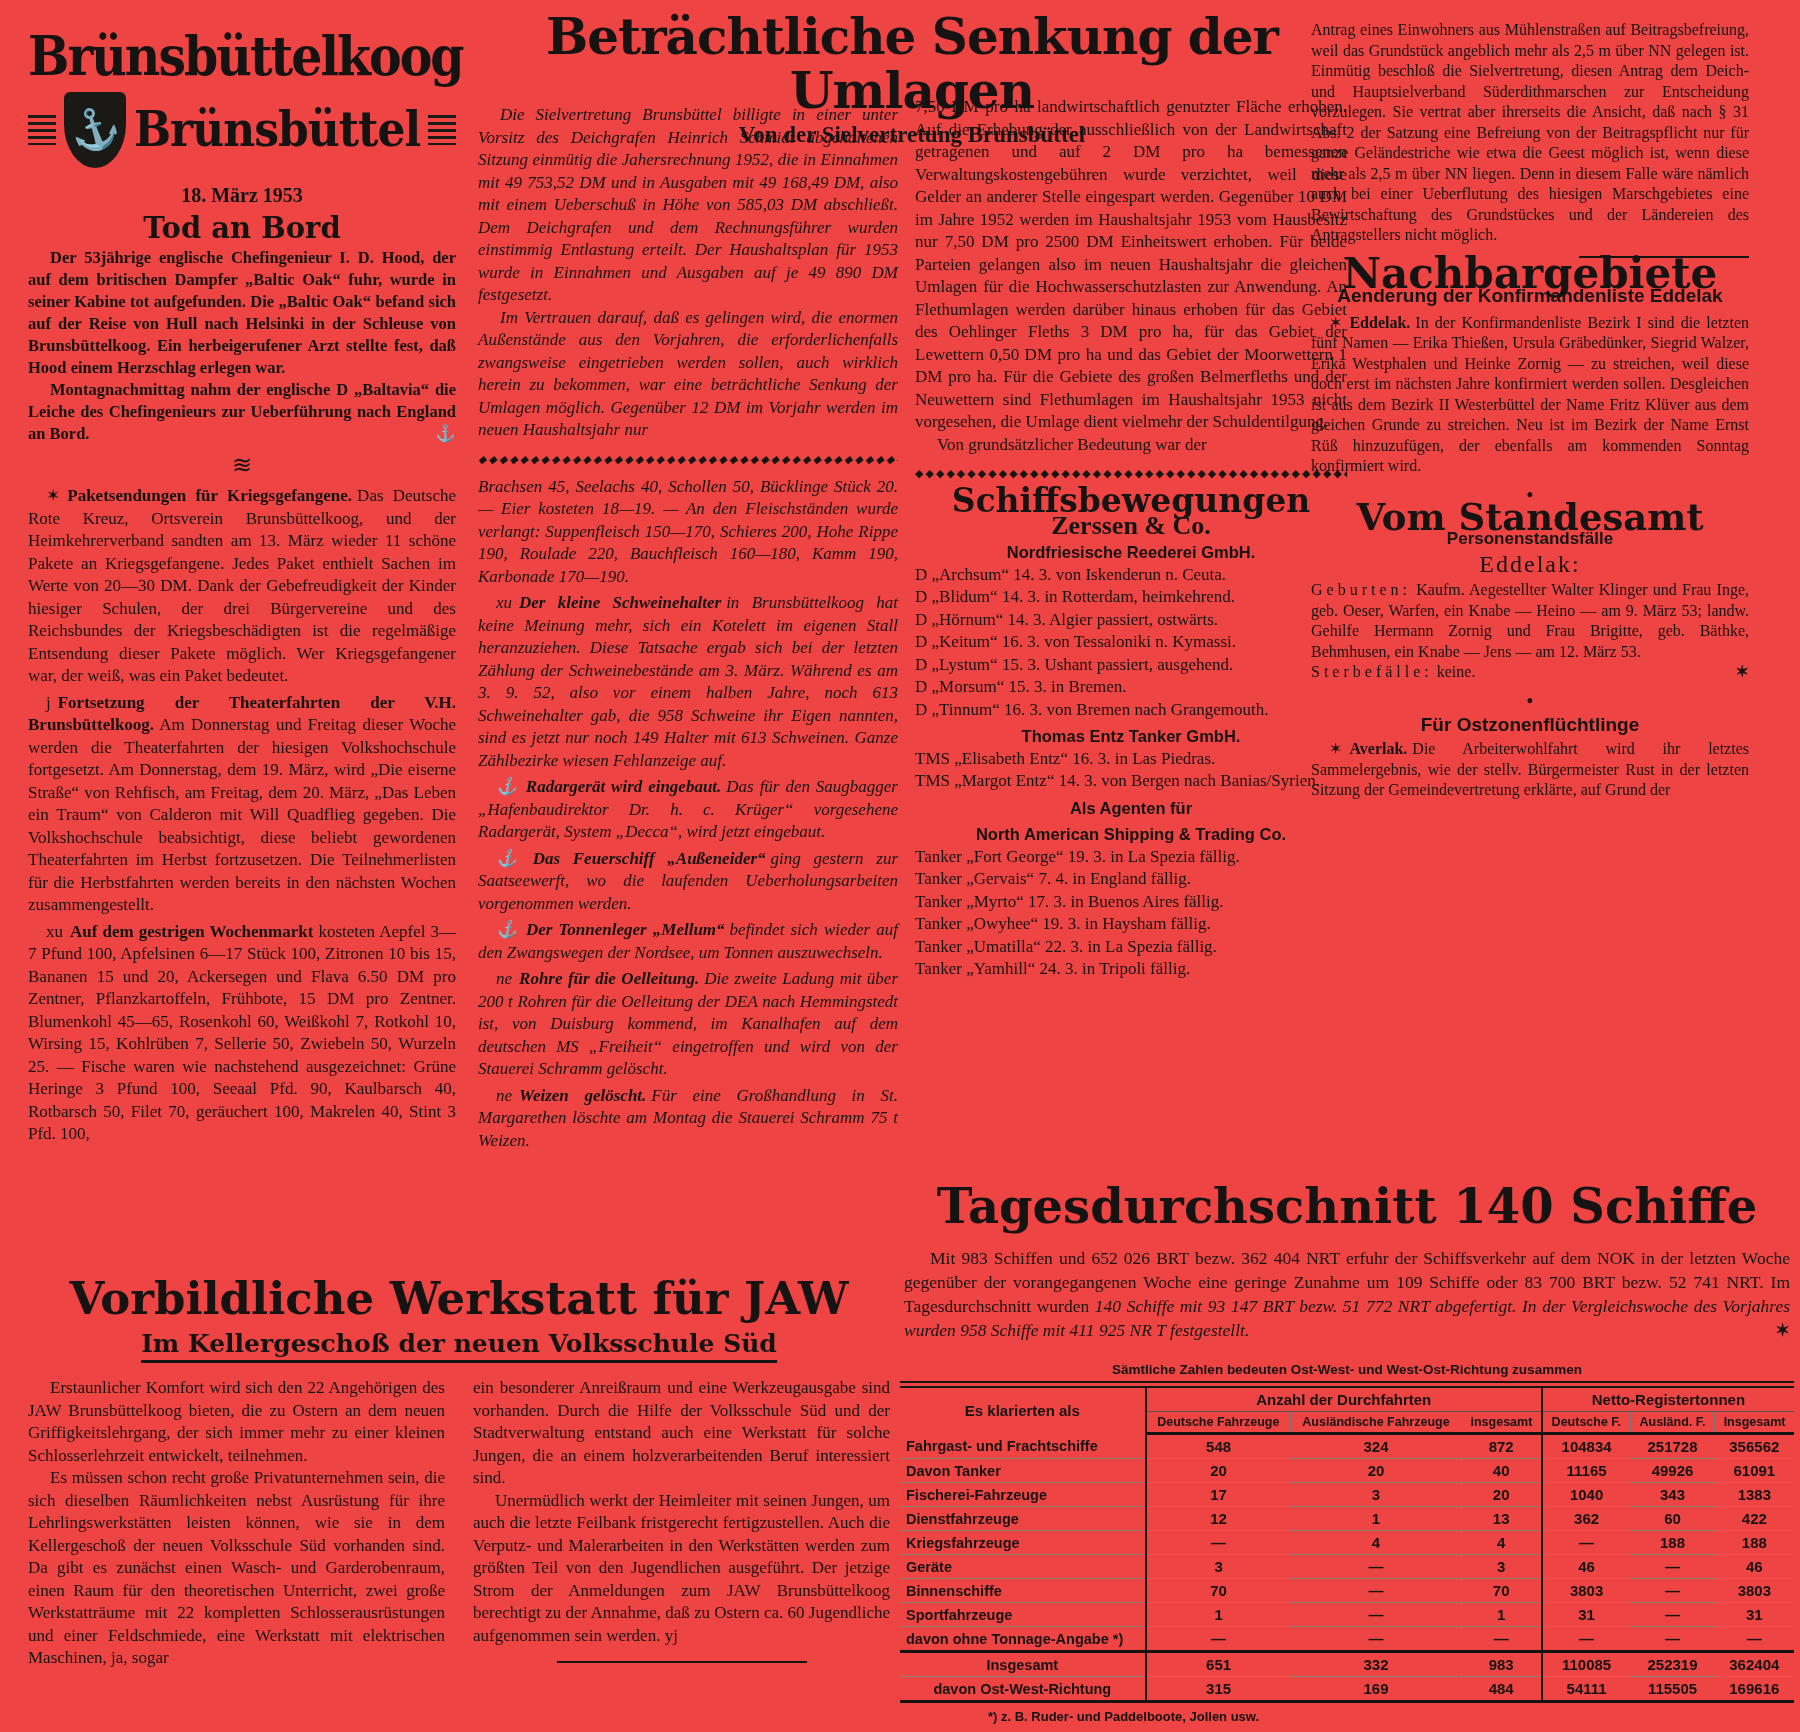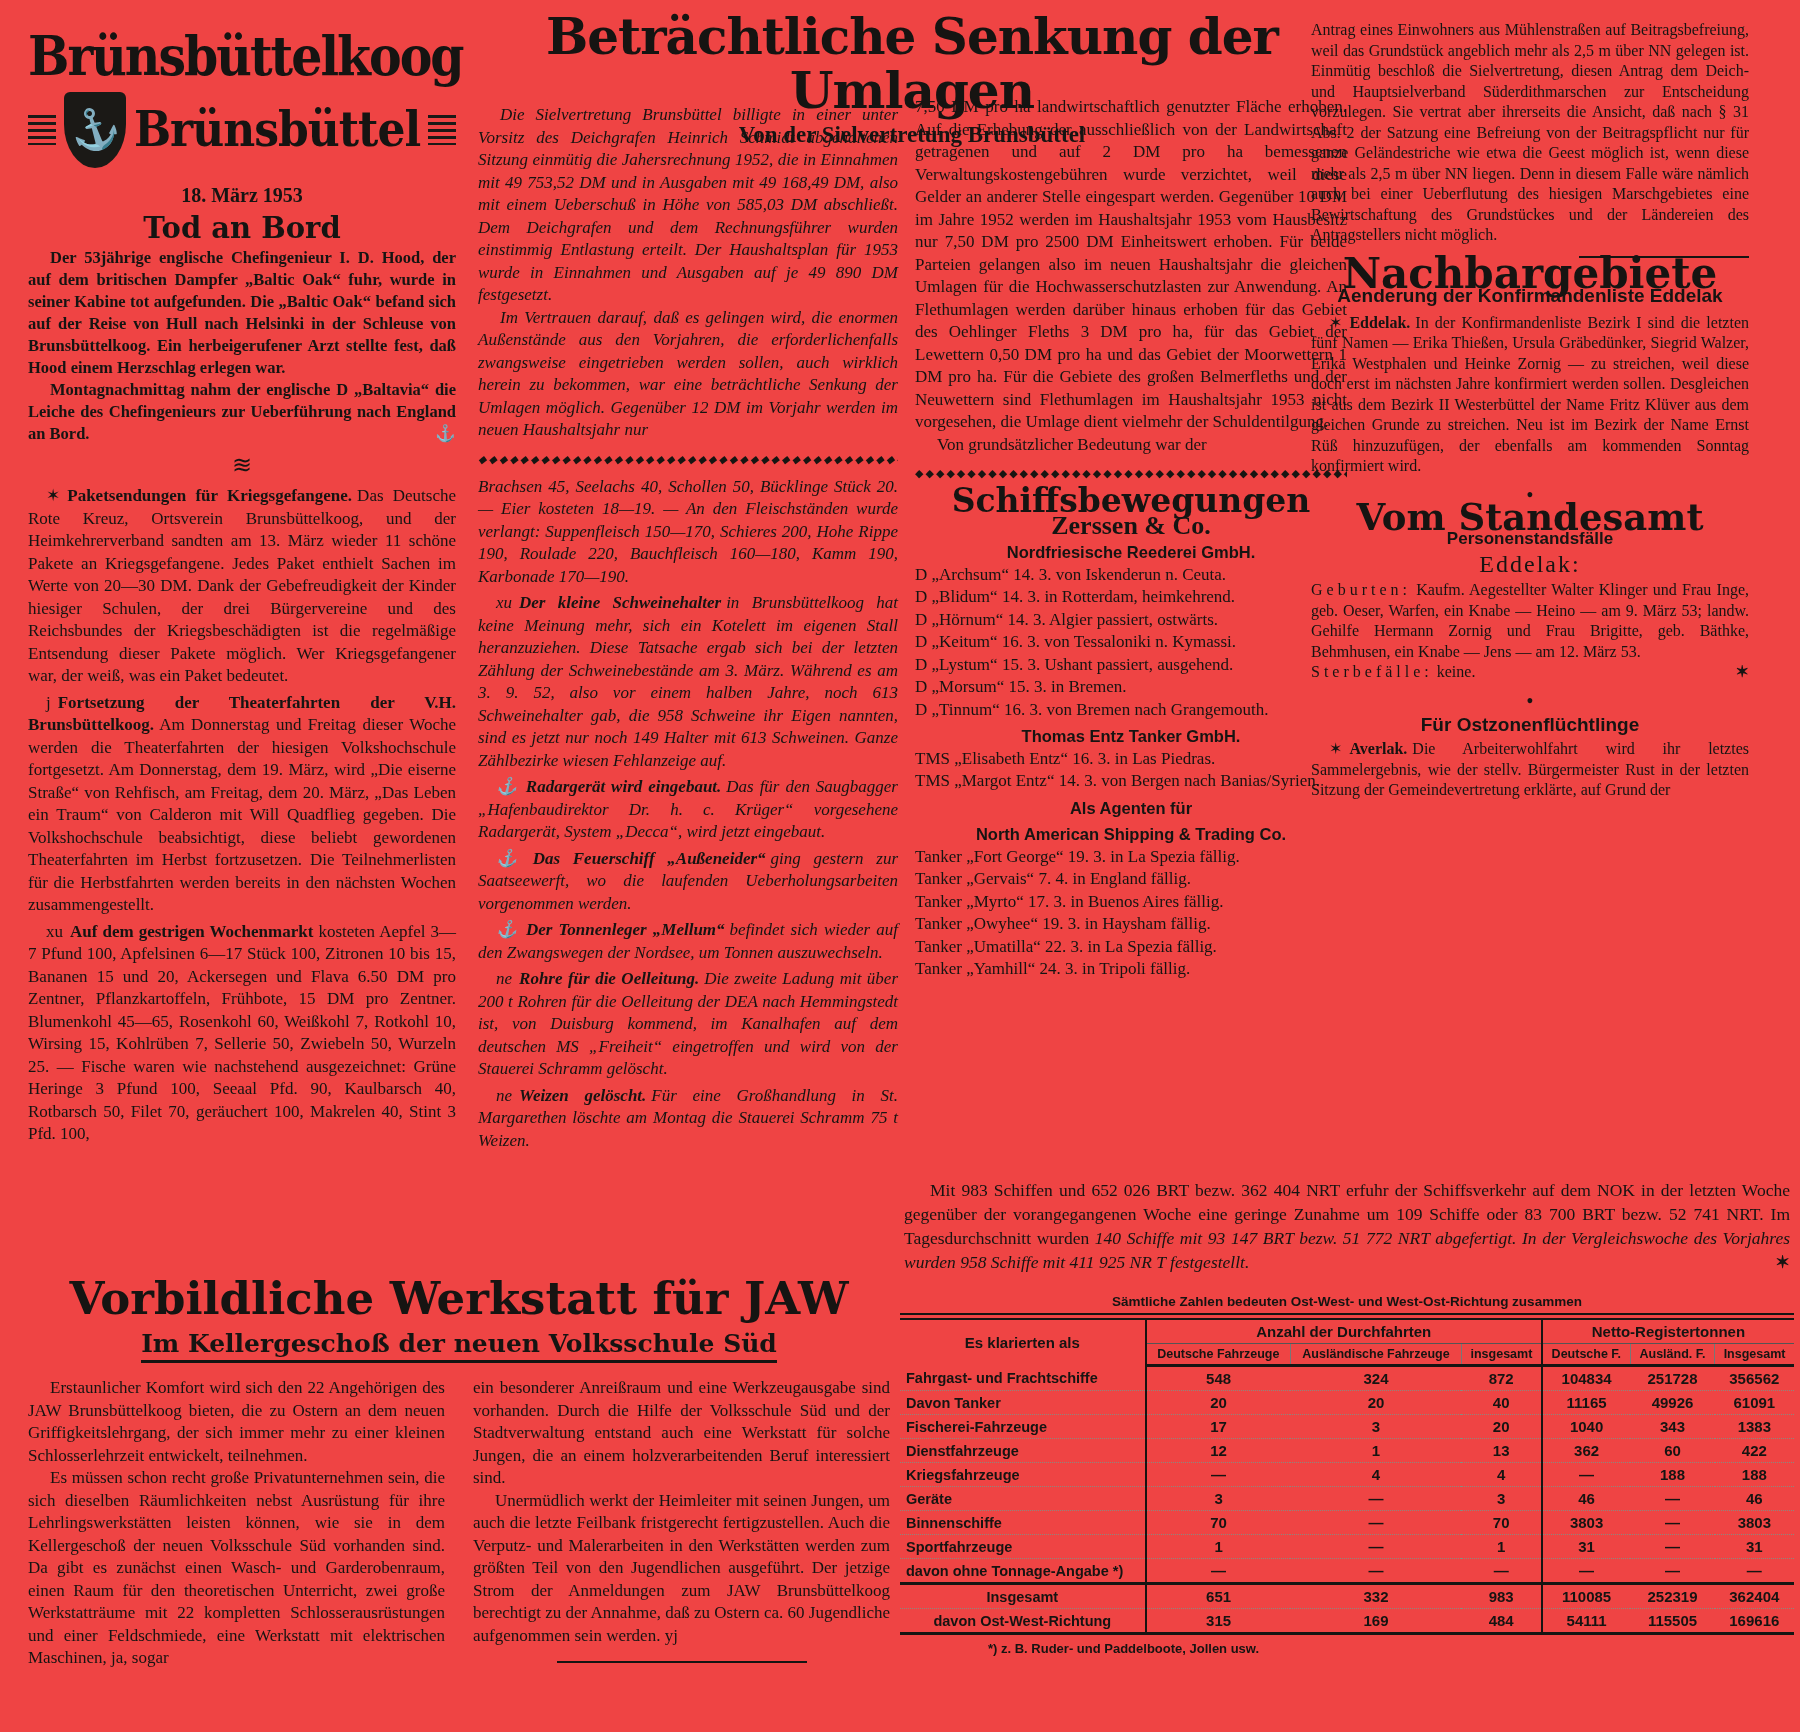--- a/index.html
+++ b/index.html
@@ -237,20 +237,21 @@
       </div>
       <div>
         <p>ein besonderer Anreißraum und eine Werkzeugausgabe sind vorhanden. Durch die Hilfe der Volksschule Süd und der Stadtverwaltung entstand auch eine Werkstatt für solche Jungen, die an einem holzverarbeitenden Beruf interessiert sind.</p>
         <p class="ind">Unermüdlich werkt der Heimleiter mit seinen Jungen, um auch die letzte Feilbank fristgerecht fertigzustellen. Auch die Verputz- und Malerarbeiten in den Werkstätten werden zum größten Teil von den Jugendlichen ausgeführt. Der jetzige Strom der Anmeldungen zum JAW Brunsbüttelkoog berechtigt zu der Annahme, daß zu Ostern ca. 60 Jugendliche aufgenommen sein werden. yj</p>
         <div class="end-rule"></div>
       </div>
     </div>
   </div>
 
   <div id="tages">
+    <h2 class="td-h1 display">Tagesdurchschnitt 140 Schiffe</h2>
     <p class="td-para"><span>Mit 983 Schiffen und 652 026 BRT bezw. 362 404 NRT erfuhr der Schiffsverkehr auf dem NOK in der letzten Woche gegenüber der vorangegangenen Woche eine geringe Zunahme um 109 Schiffe oder 83 700 BRT bezw. 52 741 NRT.  Im Tagesdurchschnitt wurden</span> <span class="it">140 Schiffe mit 93 147 BRT bezw. 51 772 NRT abgefertigt.  In der Vergleichswoche des Vorjahres wurden 958 Schiffe mit 411 925 NR T festgestellt.</span> <span class="endmark">✶</span></p>
 
     <div class="tbl-caption">Sämtliche Zahlen bedeuten Ost-West- und West-Ost-Richtung zusammen</div>
     <table class="stats">
       <thead>
         <tr>
           <th rowspan="2" class="vline">Es klarierten als</th>
           <th colspan="3" class="grp vline">Anzahl der Durchfahrten</th>
           <th colspan="3" class="grp">Netto-Registertonnen</th>
         </tr>

